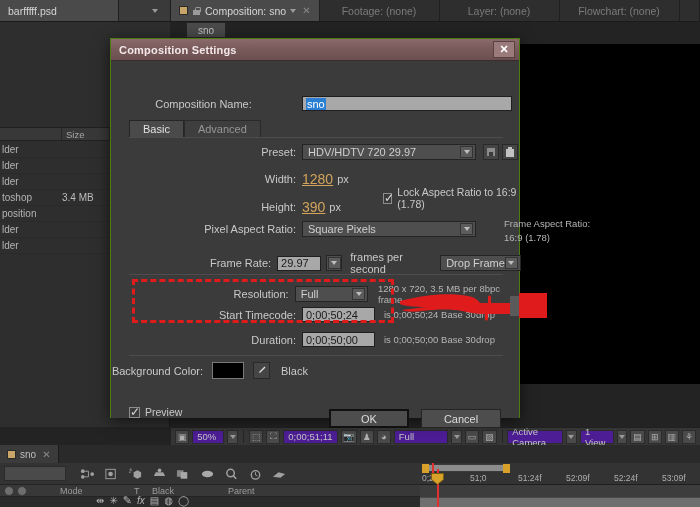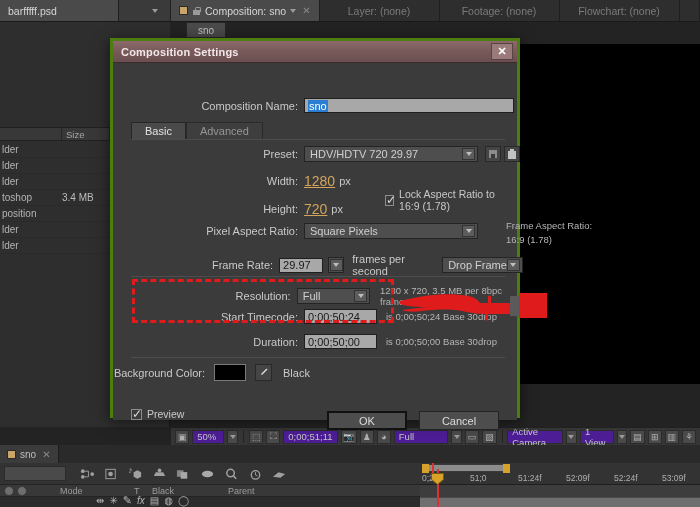--- a/index.html
+++ b/index.html
@@ -89,21 +89,21 @@
   #tl-switches { position:absolute; left:4px; top:23px; display:flex; gap:3px; }
   .sw-circ { width:10px; height:10px; border-radius:50%; background:#6e6e6e; border:1px solid #3a3a3a; }
 
   #tl-track { position:absolute; left:420px; top:34px; width:280px; height:10px; background:#6f6f6f; border-top:1px solid #4a4a4a; }
   #tl-chead { position:absolute; left:420px; top:22px; width:280px; height:12px; background:#3d3d3d; }
   .cti-marker { position:absolute; left:12px; top:18px; width:12px; height:12px; }
   .cti-line { position:absolute; left:17px; top:6px; width:1.5px; height:38px; background:#e03030; }
 
   
   #dialog { position:absolute; left:110px; top:38px; width:410px; height:380px;
-            background:#ec4899; border:3px solid #4d7c0f; box-shadow:0 3px 14px rgba(0,0,0,.6); }
+            background:#ec4899; border:1px solid #4d7c0f; box-shadow:0 3px 14px rgba(0,0,0,.6); }
   #dlg-titlebar { position:relative; height:22px;
       background: linear-gradient(to bottom, #8a6a6a 0%, #7a5b5b 45%, #6b4f50 100%);
       border-bottom:1px solid #3b2b2c; display:flex; align-items:center; }
   #dlg-title { padding-left:8px; font-size:11px; color:#f2e8e8; font-weight:bold; letter-spacing:.2px; }
   #dlg-close { position:absolute; right:4px; top:2px; width:22px; height:17px;
       background:#9a7a7a; border:1px solid #5a4243; display:flex; align-items:center; justify-content:center;
       color:#ffffff; font-size:11px; font-weight:bold; }
   #dlg-body { position:relative; height:357px; background:#3b3b3b; padding:0; }
 
   .row { display:flex; align-items:center; }
@@ -156,24 +156,24 @@
 
   <div class="tabstrip" style="left:171px;top:0;width:529px;">
     <div class="ptab active">
       <span class="mini-sq"></span>
       <span class="lock-ic"></span>
       <span>Composition: sno</span>
       <span class="dd-caret"></span>
       <span class="tab-x">✕</span>
     </div>
     <div class="ptab inactive wide">
+      <span>Footage: (none)</span>
+    </div>
+    <div class="ptab inactive wide">
       <span>Layer: (none)</span>
-    </div>
-    <div class="ptab inactive wide">
-      <span>Footage: (none)</span>
     </div>
     <div class="ptab inactive wide">
       <span>Flowchart: (none)</span>
     </div>
     <div class="ptab inactive" style="flex:1;"></div>
   </div>
 
   <div style="position:absolute;left:186px;top:22px;width:40px;height:16px;background:#4a4a4a;border:1px solid #252525;display:flex;align-items:center;justify-content:center;">
     <span style="font-size:10px;color:#c2c2c2;">sno</span>
   </div>
@@ -363,21 +363,21 @@
   <div id="dialog">
 
     <div id="dlg-titlebar">
       <span id="dlg-title">Composition Settings</span>
       <span id="dlg-close">✕</span>
     </div>
 
     <div id="dlg-body">
 
       <div class="row" style="position:absolute;left:0;top:35px;width:410px;">
-        <span class="lbl" style="width:185px;">Composition Name:</span>
+        <span class="lbl" style="width:185px;text-align:center;">Composition Name:</span>
         <div class="field" style="width:210px;margin-left:6px;">
           <span class="sel-hl">sno</span>
         </div>
       </div>
 
       <div style="position:absolute;left:18px;top:59px;display:flex;">
         <div style="height:17px;padding:0 13px;background:#4a4a4a;border:1px solid #262626;border-bottom:none;display:flex;align-items:center;font-size:11px;color:#e2e2e2;">
           <span>Basic</span>
         </div>
         <div style="height:17px;padding:0 13px;background:#3e3e3e;border:1px solid #2a2a2a;border-bottom:none;display:flex;align-items:center;font-size:11px;color:#969696;">
@@ -412,21 +412,21 @@
         <span style="margin-left:4px;color:#c9c9c9;">px</span>
       </div>
 
       <div class="checkrow" style="position:absolute;left:272px;top:125px;">
         <span class="chk on"></span>
         <span>Lock Aspect Ratio to 16:9 (1.78)</span>
       </div>
 
       <div class="row" style="position:absolute;left:0;top:138px;width:410px;">
         <span class="lbl" style="width:185px;">Height:</span>
-        <span class="val-orange" style="margin-left:6px;">720</span>
+        <span class="val-orange" style="margin-left:6px;">390</span>
         <span style="margin-left:4px;color:#c9c9c9;">px</span>
       </div>
 
       <div class="row" style="position:absolute;left:0;top:160px;width:410px;">
         <span class="lbl" style="width:185px;">Pixel Aspect Ratio:</span>
         <div class="combo" style="width:174px;margin-left:6px;">
           <span>Square Pixels</span>
           <span class="arrow"></span>
         </div>
       </div>

